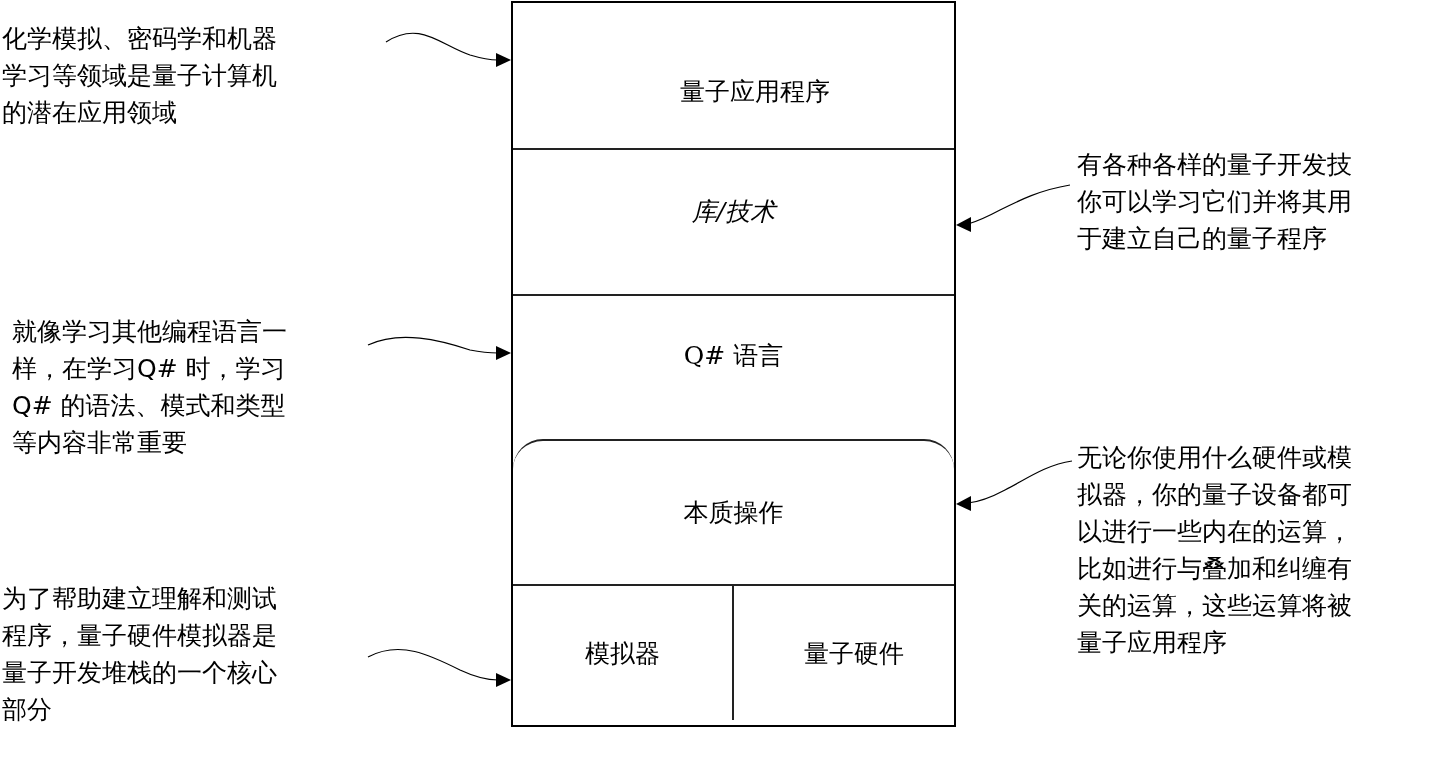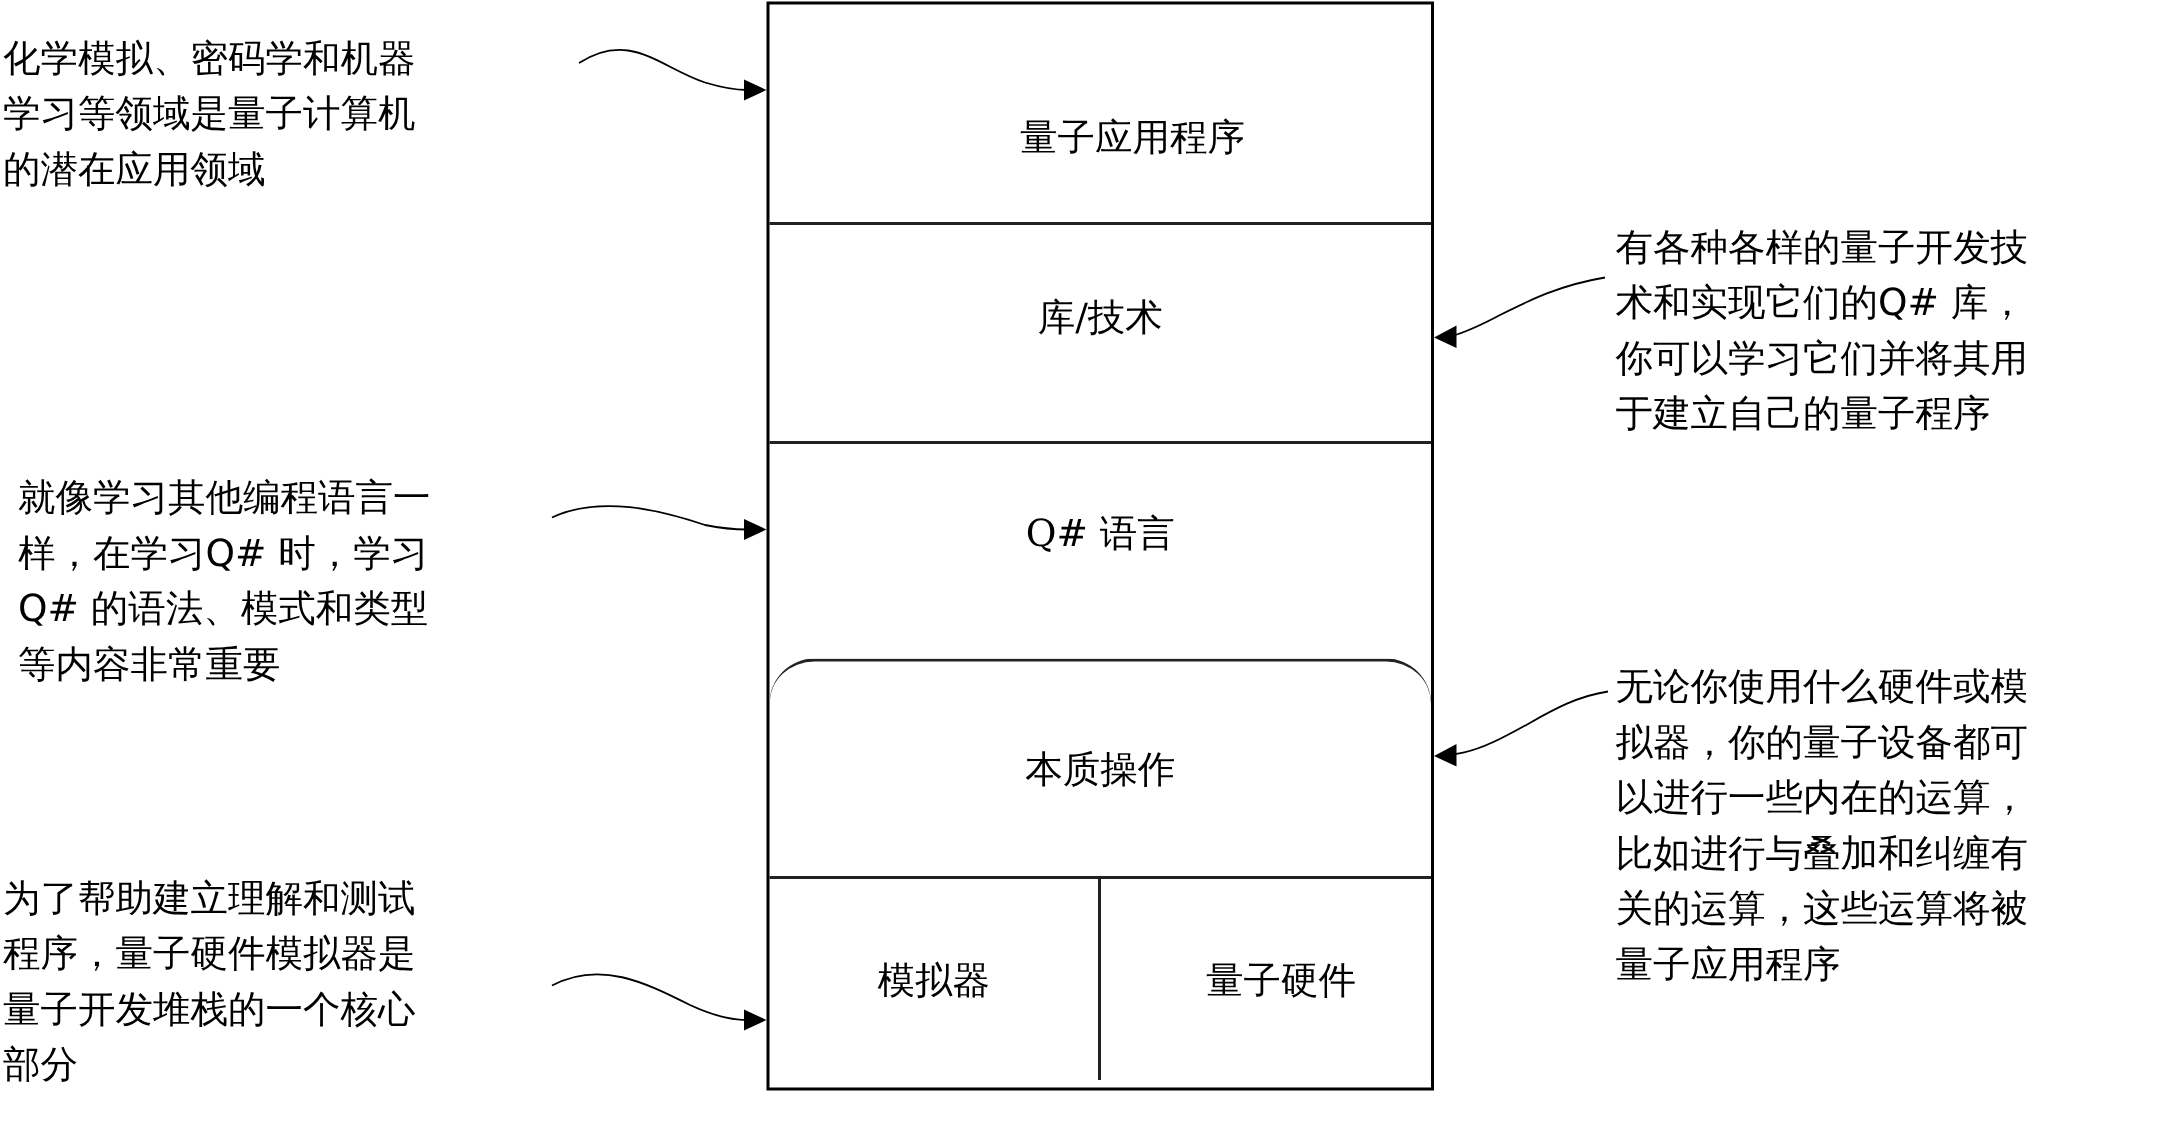--- a/index.html
+++ b/index.html
@@ -13,21 +13,21 @@
   #note-right-1 { left: 1077px; top: 146px; }
   #note-right-2 { left: 1077px; top: 439px; }
 
   .stack { position: absolute; left: 511px; top: 1px; width: 445px; height: 726px;
            border: 2px solid #000; box-sizing: border-box; }
   .layer { position: absolute; left: 0; width: 100%; box-sizing: border-box;
            display: flex; align-items: center; justify-content: center;
            font-family: "DejaVu Serif", "Liberation Serif", serif; font-size: 25px; }
   .layer.border-top { border-top: 2px solid #222; }
   #layer-0 { top: 0; height: 177px; padding-left: 43px; }
-  #layer-1 { top: 145px; height: 125px; }
+  #layer-1 { top: 145px; height: 125px; font-style: italic; }
   #layer-2 { top: 291px; height: 121px; }
   #layer-3 { top: 436px; height: 145px; border-radius: 30px; }
   #layer-4 { top: 581px; height: 136px; display: block; }
   .sublayer { position: absolute; top: 0; height: 100%; display: flex; align-items: center; justify-content: center;
               font-family: "DejaVu Serif", "Liberation Serif", serif; font-size: 25px; box-sizing: border-box; }
   #sub-sim { left: 0; width: 221px; border-right: 2px solid #222; }
   #sub-hw { left: 221px; right: 0; margin-left: 20px; }
   svg.arrows { position: absolute; left: 0; top: 0; width: 1456px; height: 763px; pointer-events: none; }
 </style>
 </head>
@@ -46,21 +46,20 @@
 </div>
 <div class="note" id="note-left-3">
   <span>为了帮助建立理解和测试</span>
   <span>程序，量子硬件模拟器是</span>
   <span>量子开发堆栈的一个核心</span>
   <span>部分</span>
 </div>
 
 <div class="note" id="note-right-1">
   <span>有各种各样的量子开发技</span>
-  <span>术和实现它们的Q# 库，</span>
   <span>你可以学习它们并将其用</span>
   <span>于建立自己的量子程序</span>
 </div>
 <div class="note" id="note-right-2">
   <span>无论你使用什么硬件或模</span>
   <span>拟器，你的量子设备都可</span>
   <span>以进行一些内在的运算，</span>
   <span>比如进行与叠加和纠缠有</span>
   <span>关的运算，这些运算将被</span>
   <span>量子应用程序</span>

